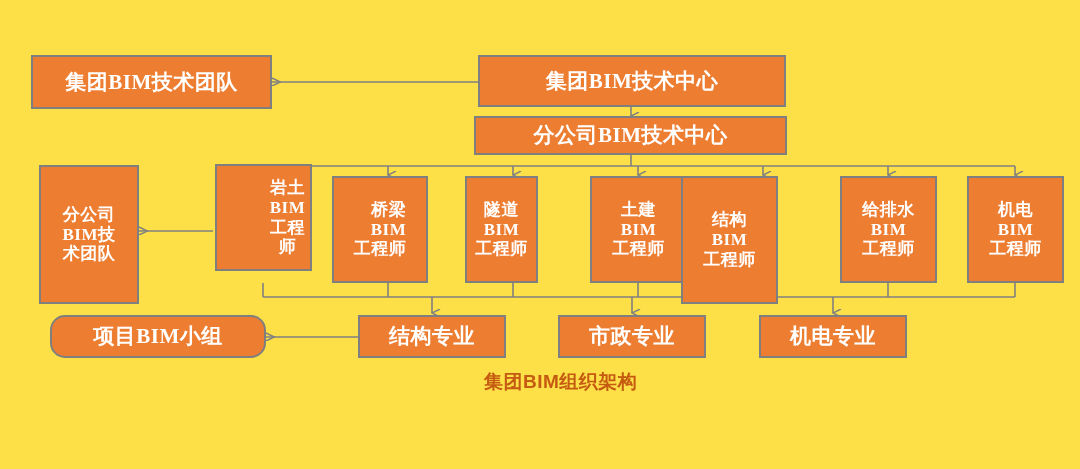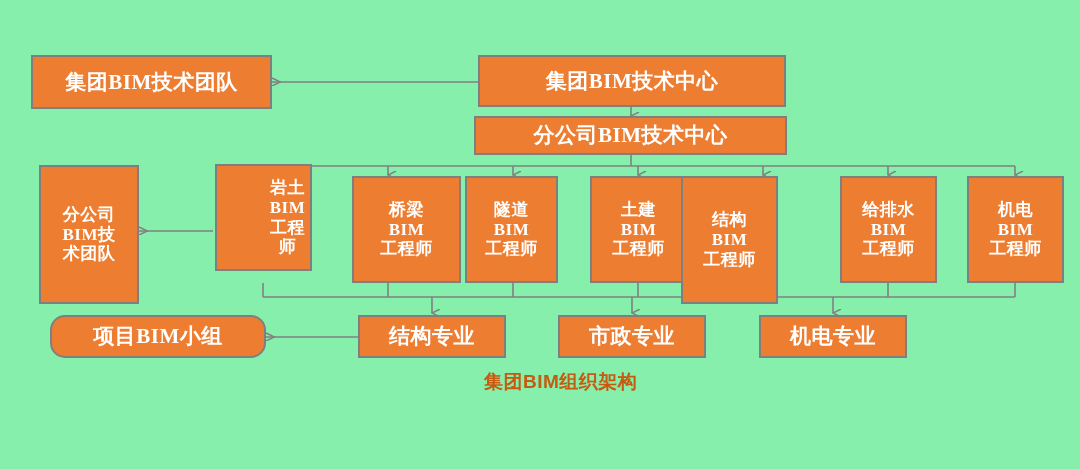--- a/index.html
+++ b/index.html
@@ -5,21 +5,21 @@
 <style>
   html, body {
     margin: 0;
     padding: 0;
     background: #ffffff;
   }
   #canvas {
     position: relative;
     width: 1080px;
     height: 469px;
-    background: #86efac;
+    background: #fde047;
     overflow: hidden;
     font-family: "Liberation Serif", "DejaVu Serif", serif;
   }
   #connectors {
     position: absolute;
     left: 0;
     top: 0;
     width: 1080px;
     height: 469px;
     pointer-events: none;
@@ -109,24 +109,24 @@
 
   <div class="node lg" style="left:474px; top:116px; width:313px; height:39px;">分公司BIM技术中心</div>
 
   <div class="node md" style="left:39px; top:165px; width:100px; height:139px;">分公司
 BIM技
 术团队</div>
 
   <div class="node sm" style="left:215px; top:164px; width:97px; height:107px;padding-left:48px;">岩土
 BIM
 工程师</div>
-  <div class="node sm" style="left:352px; top:176px; width:109px; height:107px;">桥梁
+  <div class="node sm" style="left:332px; top:176px; width:96px; height:107px;text-align:right;">桥梁
 BIM
 工程师</div>
-  <div class="node sm" style="left:465px; top:176px; width:93px; height:107px;">隧道
+  <div class="node sm" style="left:465px; top:176px; width:73px; height:107px;">隧道
 BIM
 工程师</div>
   <div class="node sm" style="left:590px; top:176px; width:97px; height:107px;">土建
 BIM
 工程师</div>
   <div class="node sm" style="left:681px; top:176px; width:97px; height:128px;">结构
 BIM
 工程师</div>
   <div class="node sm" style="left:840px; top:176px; width:97px; height:107px;">给排水
 BIM

